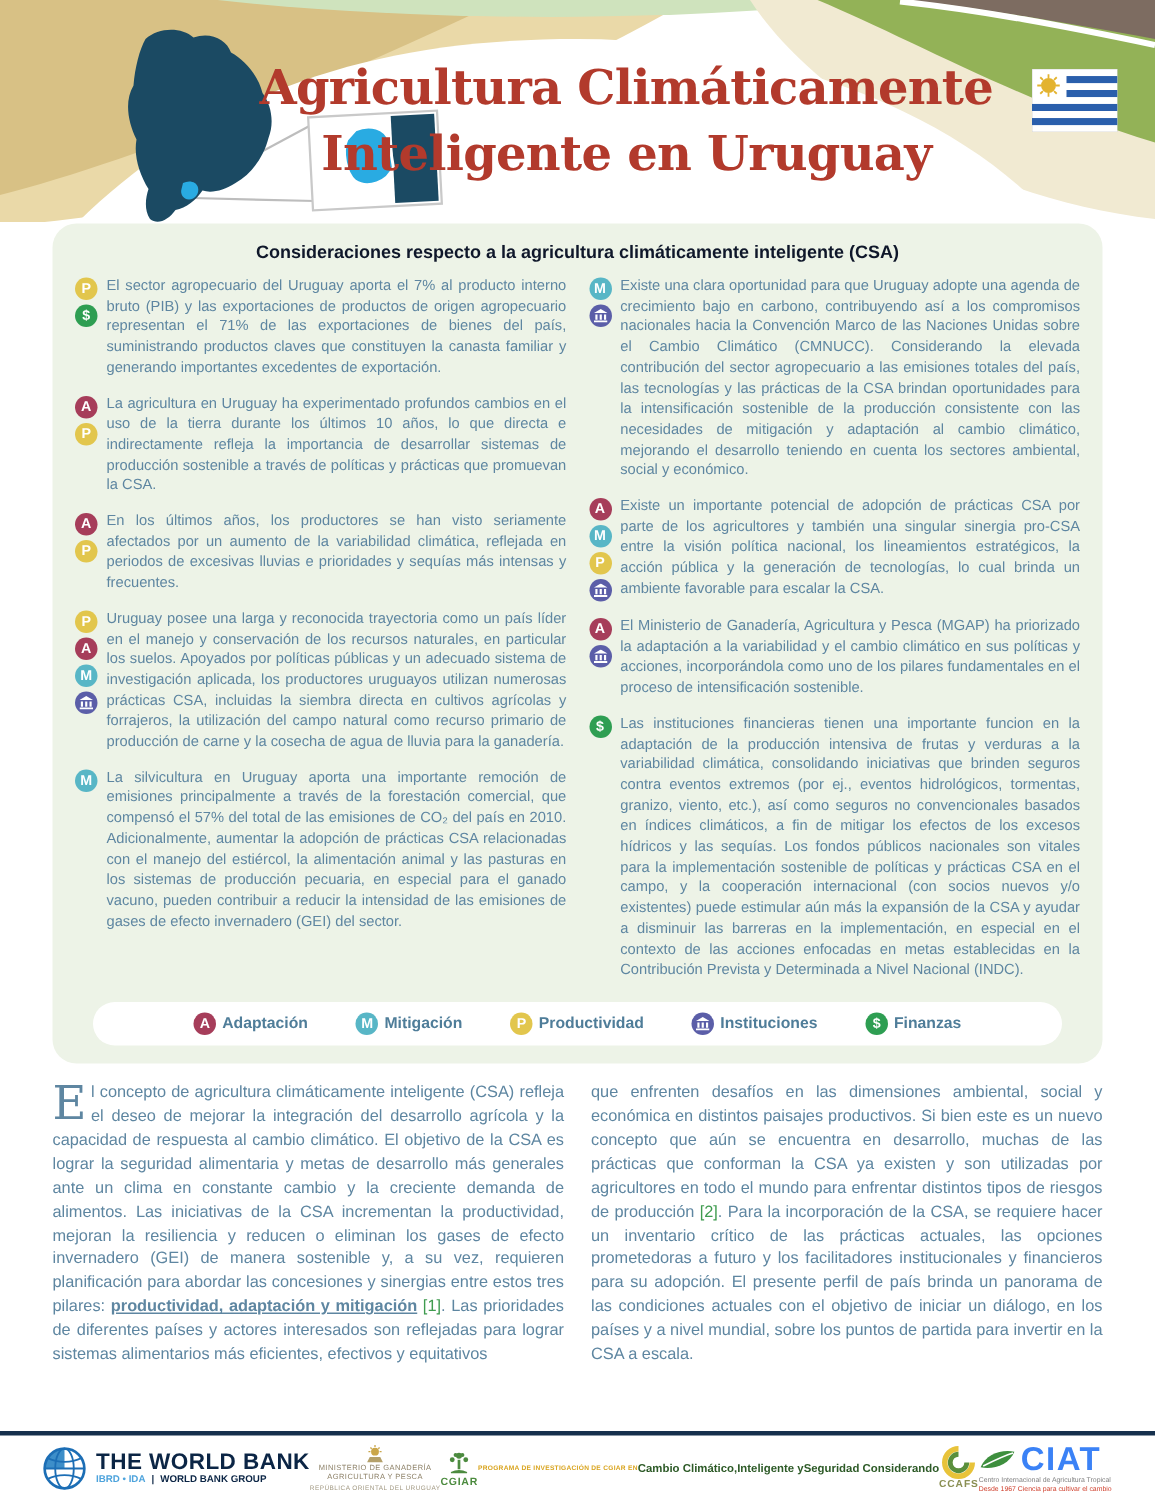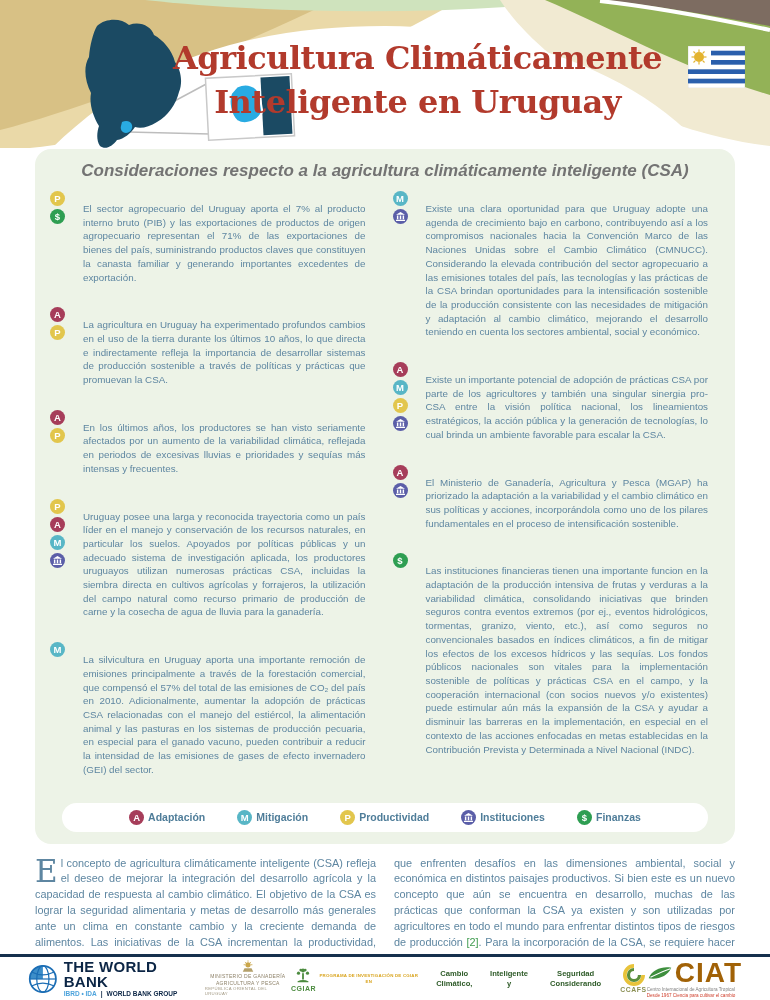--- a/index.html
+++ b/index.html
@@ -7,30 +7,30 @@
        font-family:"Liberation Sans",sans-serif;}
   
   .header{position:relative;height:145px;}
   .header-bg{position:absolute;left:0;top:0;}
   .title-wrap{position:absolute;left:160px;right:95px;top:36px;text-align:center;
       font-family:"DejaVu Serif",serif;font-weight:bold;color:#b23a2c;
       font-size:32px;line-height:1.38;letter-spacing:-0.5px;}
   .flag{position:absolute;right:25px;top:46px;}
   
   .csa-box{margin:4px 35px 0;background:#edf3e7;border-radius:16px;padding:10px 15px 12px;}
-  .csa-heading{color:#737373;font-weight:bold;font-size:17px;text-align:center;margin:2px 0 9px;font-style:italic;}
+  .csa-heading{color:#0f172a;font-weight:bold;font-size:12px;text-align:center;margin:2px 0 9px;}
   .columns{display:flex;gap:15px;}
   .col{flex:1;min-width:0;}
   .bullet{display:flex;gap:6px;margin-bottom:10px;}
   .icon-stack{display:flex;flex-direction:column;gap:3px;padding-top:1px;flex:none;}
   .csa-icon{width:15px;height:15px;border-radius:50%;color:#fff;font-size:9.5px;font-weight:bold;
       display:flex;align-items:center;justify-content:center;flex:none;}
   .i-A{background:#a63d5a}.i-M{background:#58b6c6}.i-P{background:#e2c64d}
   .i-I{background:#5b5ea8}.i-S{background:#2e9e52}
-  .bullet p{margin:12px;font-size:9.8px;line-height:1.4;text-align:justify;color:#5e86a1;}
+  .bullet p{margin:0;font-size:9.8px;line-height:1.4;text-align:justify;color:#5e86a1;}
   .legend{background:#fff;border-radius:16px;margin:4px 12px 0;display:flex;justify-content:center;
       gap:32px;padding:7px 8px;align-items:center;}
   .legend-item{display:flex;align-items:center;gap:4px;font-size:10.5px;font-weight:bold;color:#4f7d99;}
   
   .body-text{display:flex;gap:18px;padding:12px 35px 0;}
   .body-text .bcol{flex:1;min-width:0;}
   .body-text p{margin:0;font-size:10.9px;line-height:1.46;text-align:justify;color:#5e86a1;}
   .drop-cap{float:left;font-family:"DejaVu Serif",serif;font-size:31px;line-height:0.85;
       padding:2px 3px 0 0;color:#5e86a1;}
   .bold-phrase{font-weight:bold;text-decoration:underline;}
@@ -49,21 +49,21 @@
   .mgap .m3{font-size:4.3px;color:#a39a84;}
   .cgiar{display:flex;flex-direction:column;align-items:center;line-height:1;}
   .cgiar span{font-size:7px;font-weight:bold;color:#4c8b3f;margin-top:1px;letter-spacing:0.5px;}
   .ccafs-text{display:flex;flex-direction:row;align-items:center;line-height:1.2;text-align:center;}
   .ccafs-text .prog{font-size:4.4px;color:#d9a41e;font-weight:bold;letter-spacing:0.2px;}
   .ccafs-text .l{font-size:7.6px;font-weight:bold;color:#2d5a27;}
   .ccafs-logo{display:flex;flex-direction:column;align-items:center;line-height:1;}
   .ccafs-logo span{font-size:6.8px;font-weight:bold;color:#8a8f53;margin-top:1px;letter-spacing:0.6px;}
   .ciat{display:flex;flex-direction:column;align-items:flex-start;line-height:1;}
   .ciat-row{display:flex;align-items:center;gap:2px;}
-  .ciat-acronym{font-size:28px;font-weight:bold;color:#a16207;letter-spacing:1px;}
+  .ciat-acronym{font-size:22px;font-weight:bold;color:#3b82f6;letter-spacing:1px;}
   .ciat .c1{font-size:4.6px;color:#808080;margin-top:1px;}
   .ciat .c2{font-size:4.6px;color:#cf3d2a;margin-top:1px;}
 </style>
 </head>
 <body>
 
 <div class="header">
   <svg class="header-bg" width="770" height="148" viewBox="0 0 770 148">
     <rect width="770" height="148" fill="#ffffff"></rect>
     <path d="M0,0 L460,0 C300,92 115,146 0,150 Z" fill="#ead9a8"></path>

